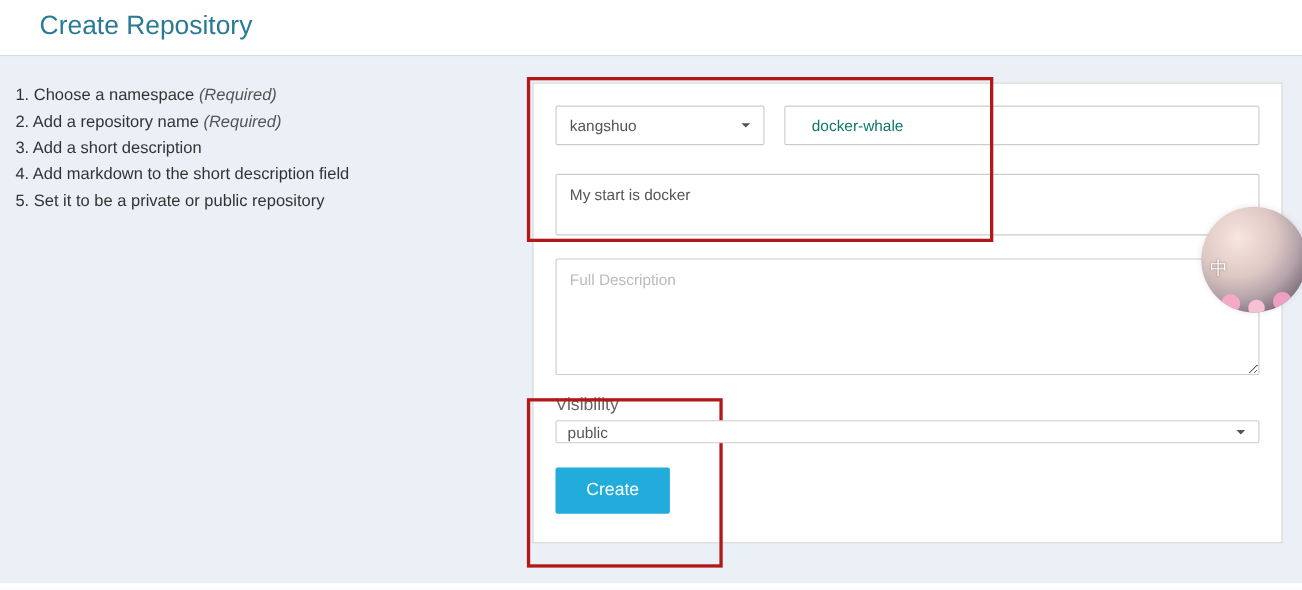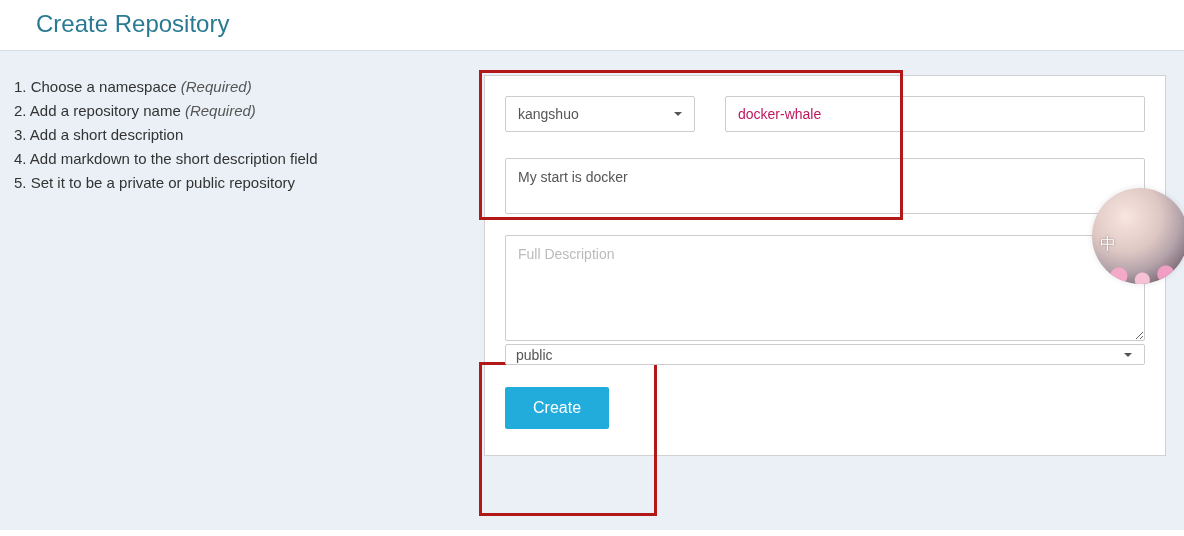--- a/index.html
+++ b/index.html
@@ -48,21 +48,21 @@
   .req { font-style: italic; color: #555; }
   .form-card {
     flex: 1;
     background: #fff;
     border: 1px solid #d1d1d1;
     padding: 20px 20px 26px 20px;
     position: relative;
   }
   .field-row {
     display: flex;
-    gap: 30px;
+    gap: 18px;
     margin-bottom: 26px;
   }
   .namespace-select {
     flex: 0 0 190px;
     position: relative;
   }
   .select-box {
     height: 36px;
     border: 1px solid #ccc;
     border-radius: 2px;
@@ -82,23 +82,23 @@
     width: 0; height: 0;
     border-left: 4px solid transparent;
     border-right: 4px solid transparent;
     border-top: 4px solid #555;
   }
   .text-input {
     flex: 1;
     height: 36px;
     border: 1px solid #ccc;
     border-radius: 2px;
-    padding: 0 12px;
-    font-size: 14px;
-    color: #be185d;
+    padding: 0 24px;
+    font-size: 14px;
+    color: #0f766e;
     outline: none;
   }
   .text-input::placeholder { color: #bbb; }
   .short-desc {
     width: 100%;
     height: 56px;
     border: 1px solid #ccc;
     border-radius: 2px;
     padding: 10px 12px;
     font-size: 14px;
@@ -236,20 +236,21 @@
           <span class="caret"></span>
         </div>
       </div>
       <input class="text-input" type="text" value="docker-whale" style="">
     </div>
 
     <textarea class="short-desc" style="">My start is docker</textarea>
 
     <textarea class="full-desc" placeholder="Full Description" style=""></textarea>
 
+    <div class="visibility-label">Visibility</div>
 
     <div class="visibility-select">
       <span>public</span>
       <span class="caret"></span>
     </div>
 
     <button class="create-btn">Create</button>
   </div>
 
 </div>

